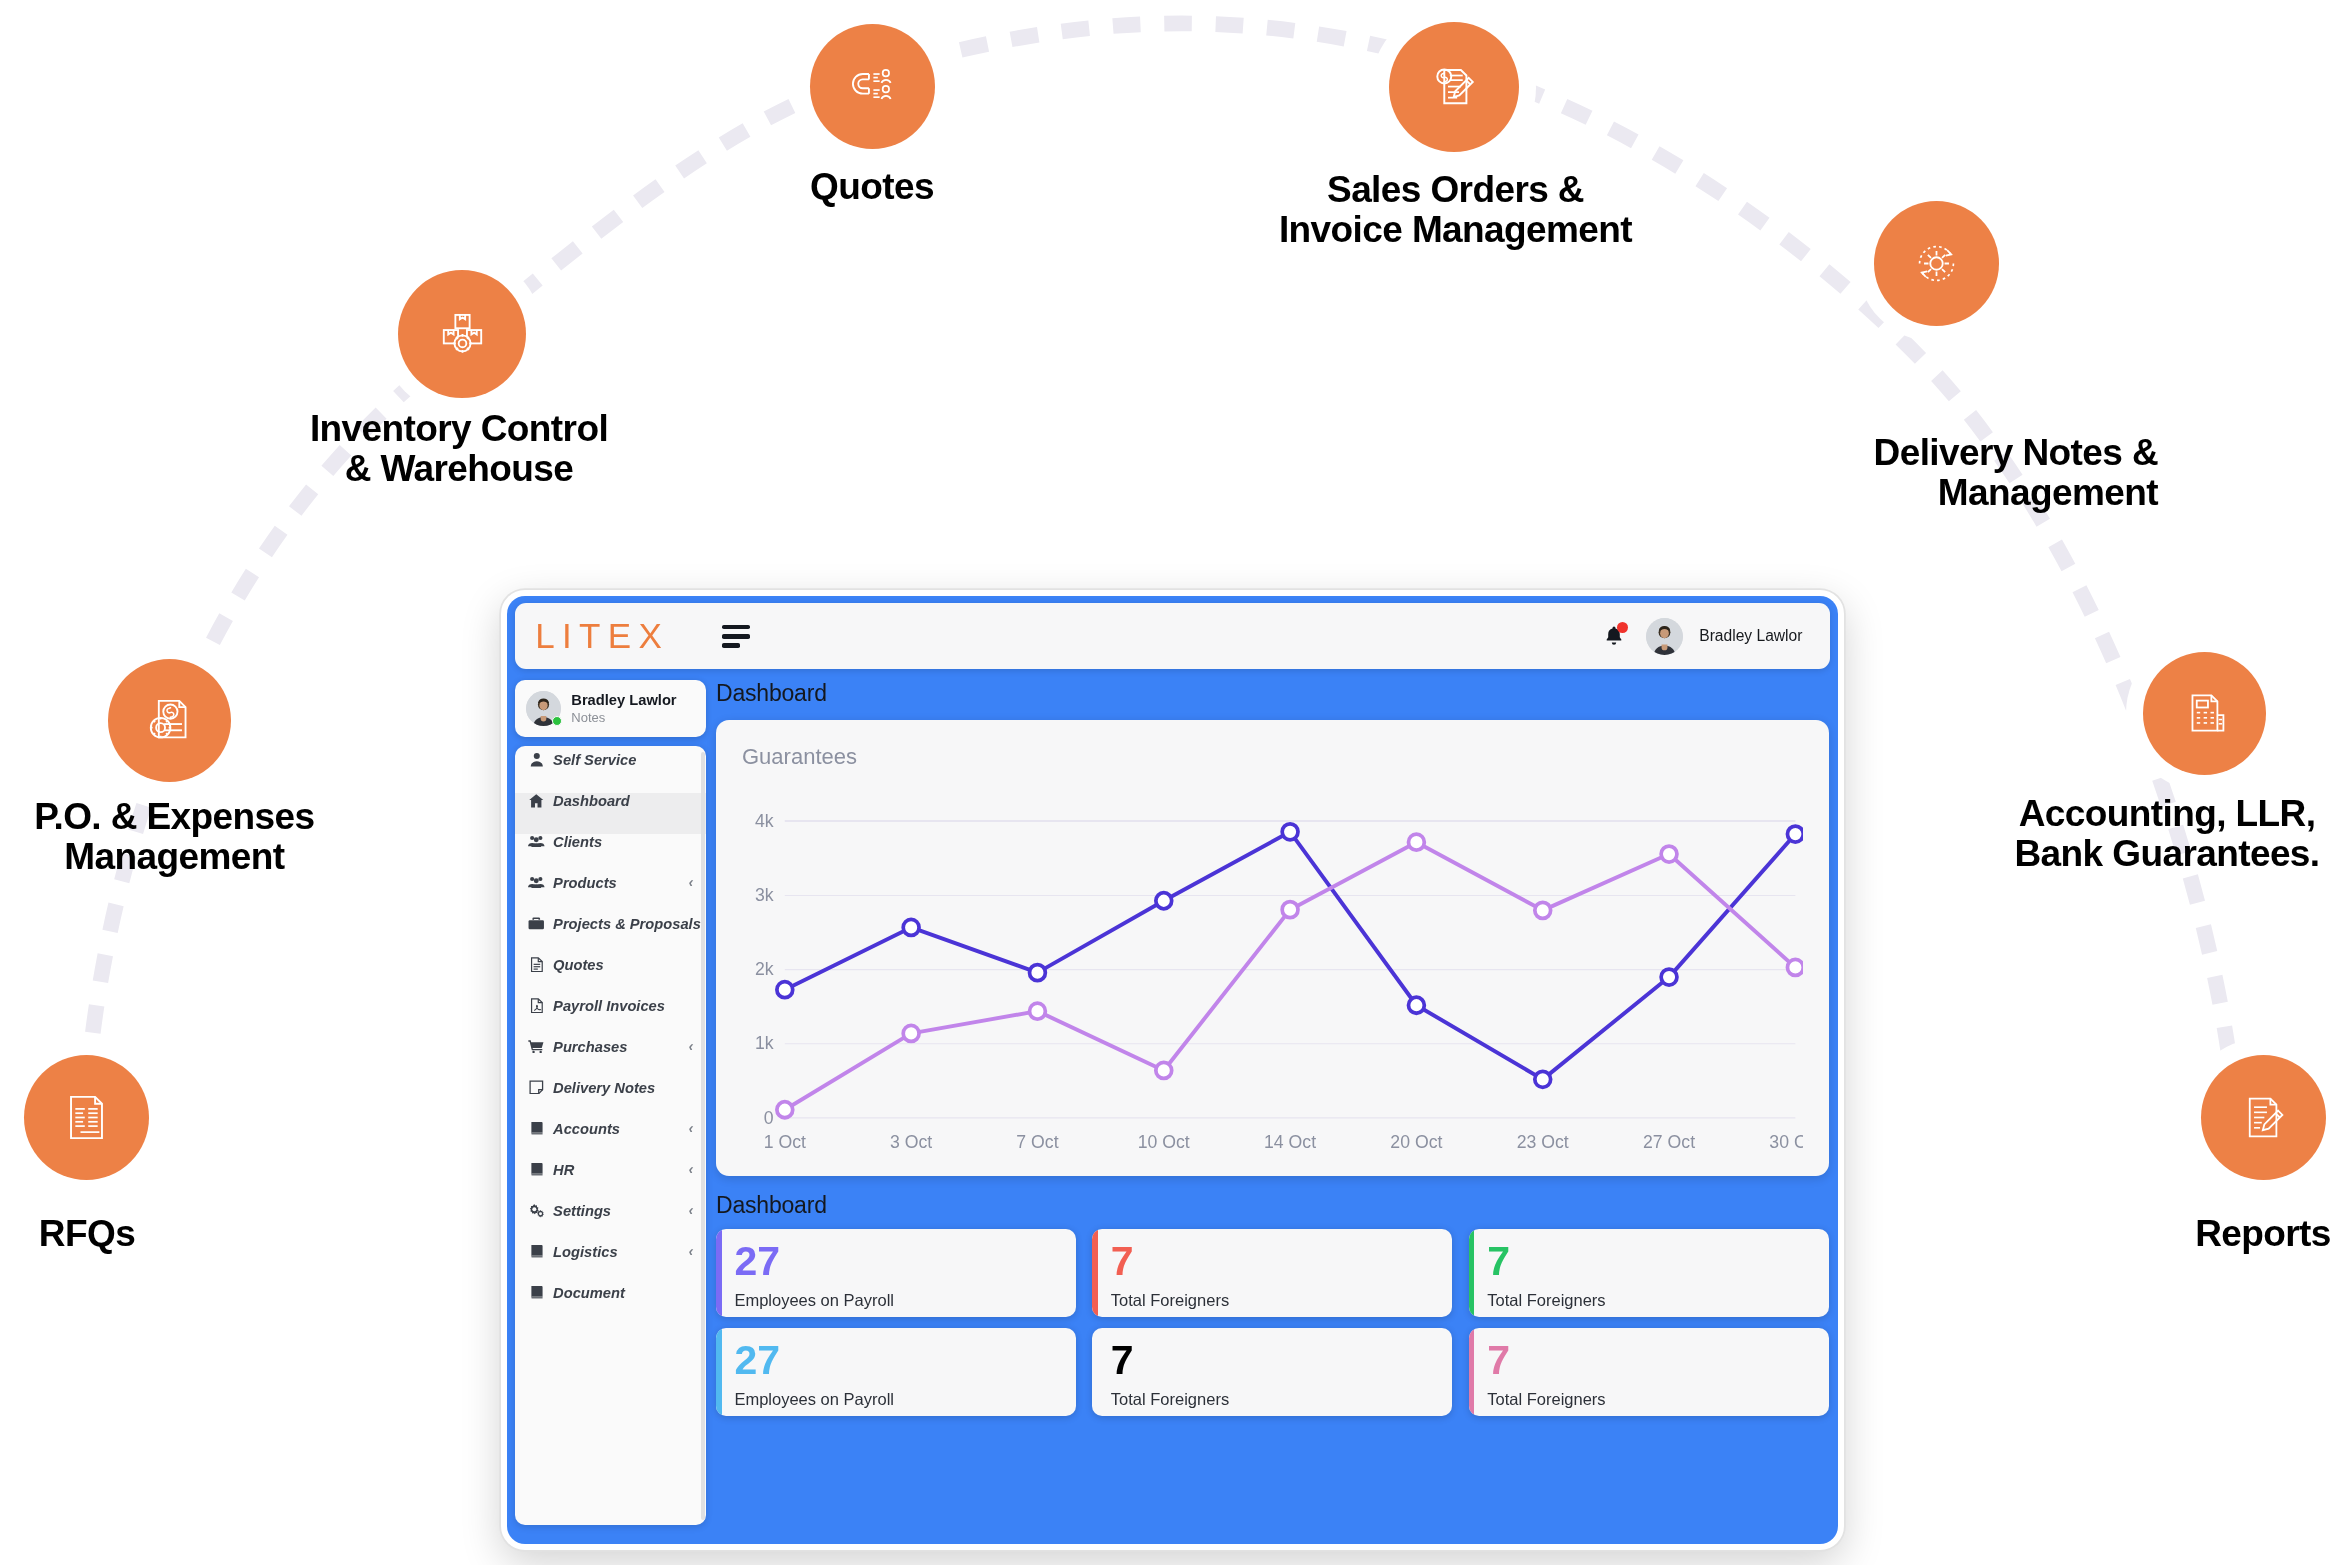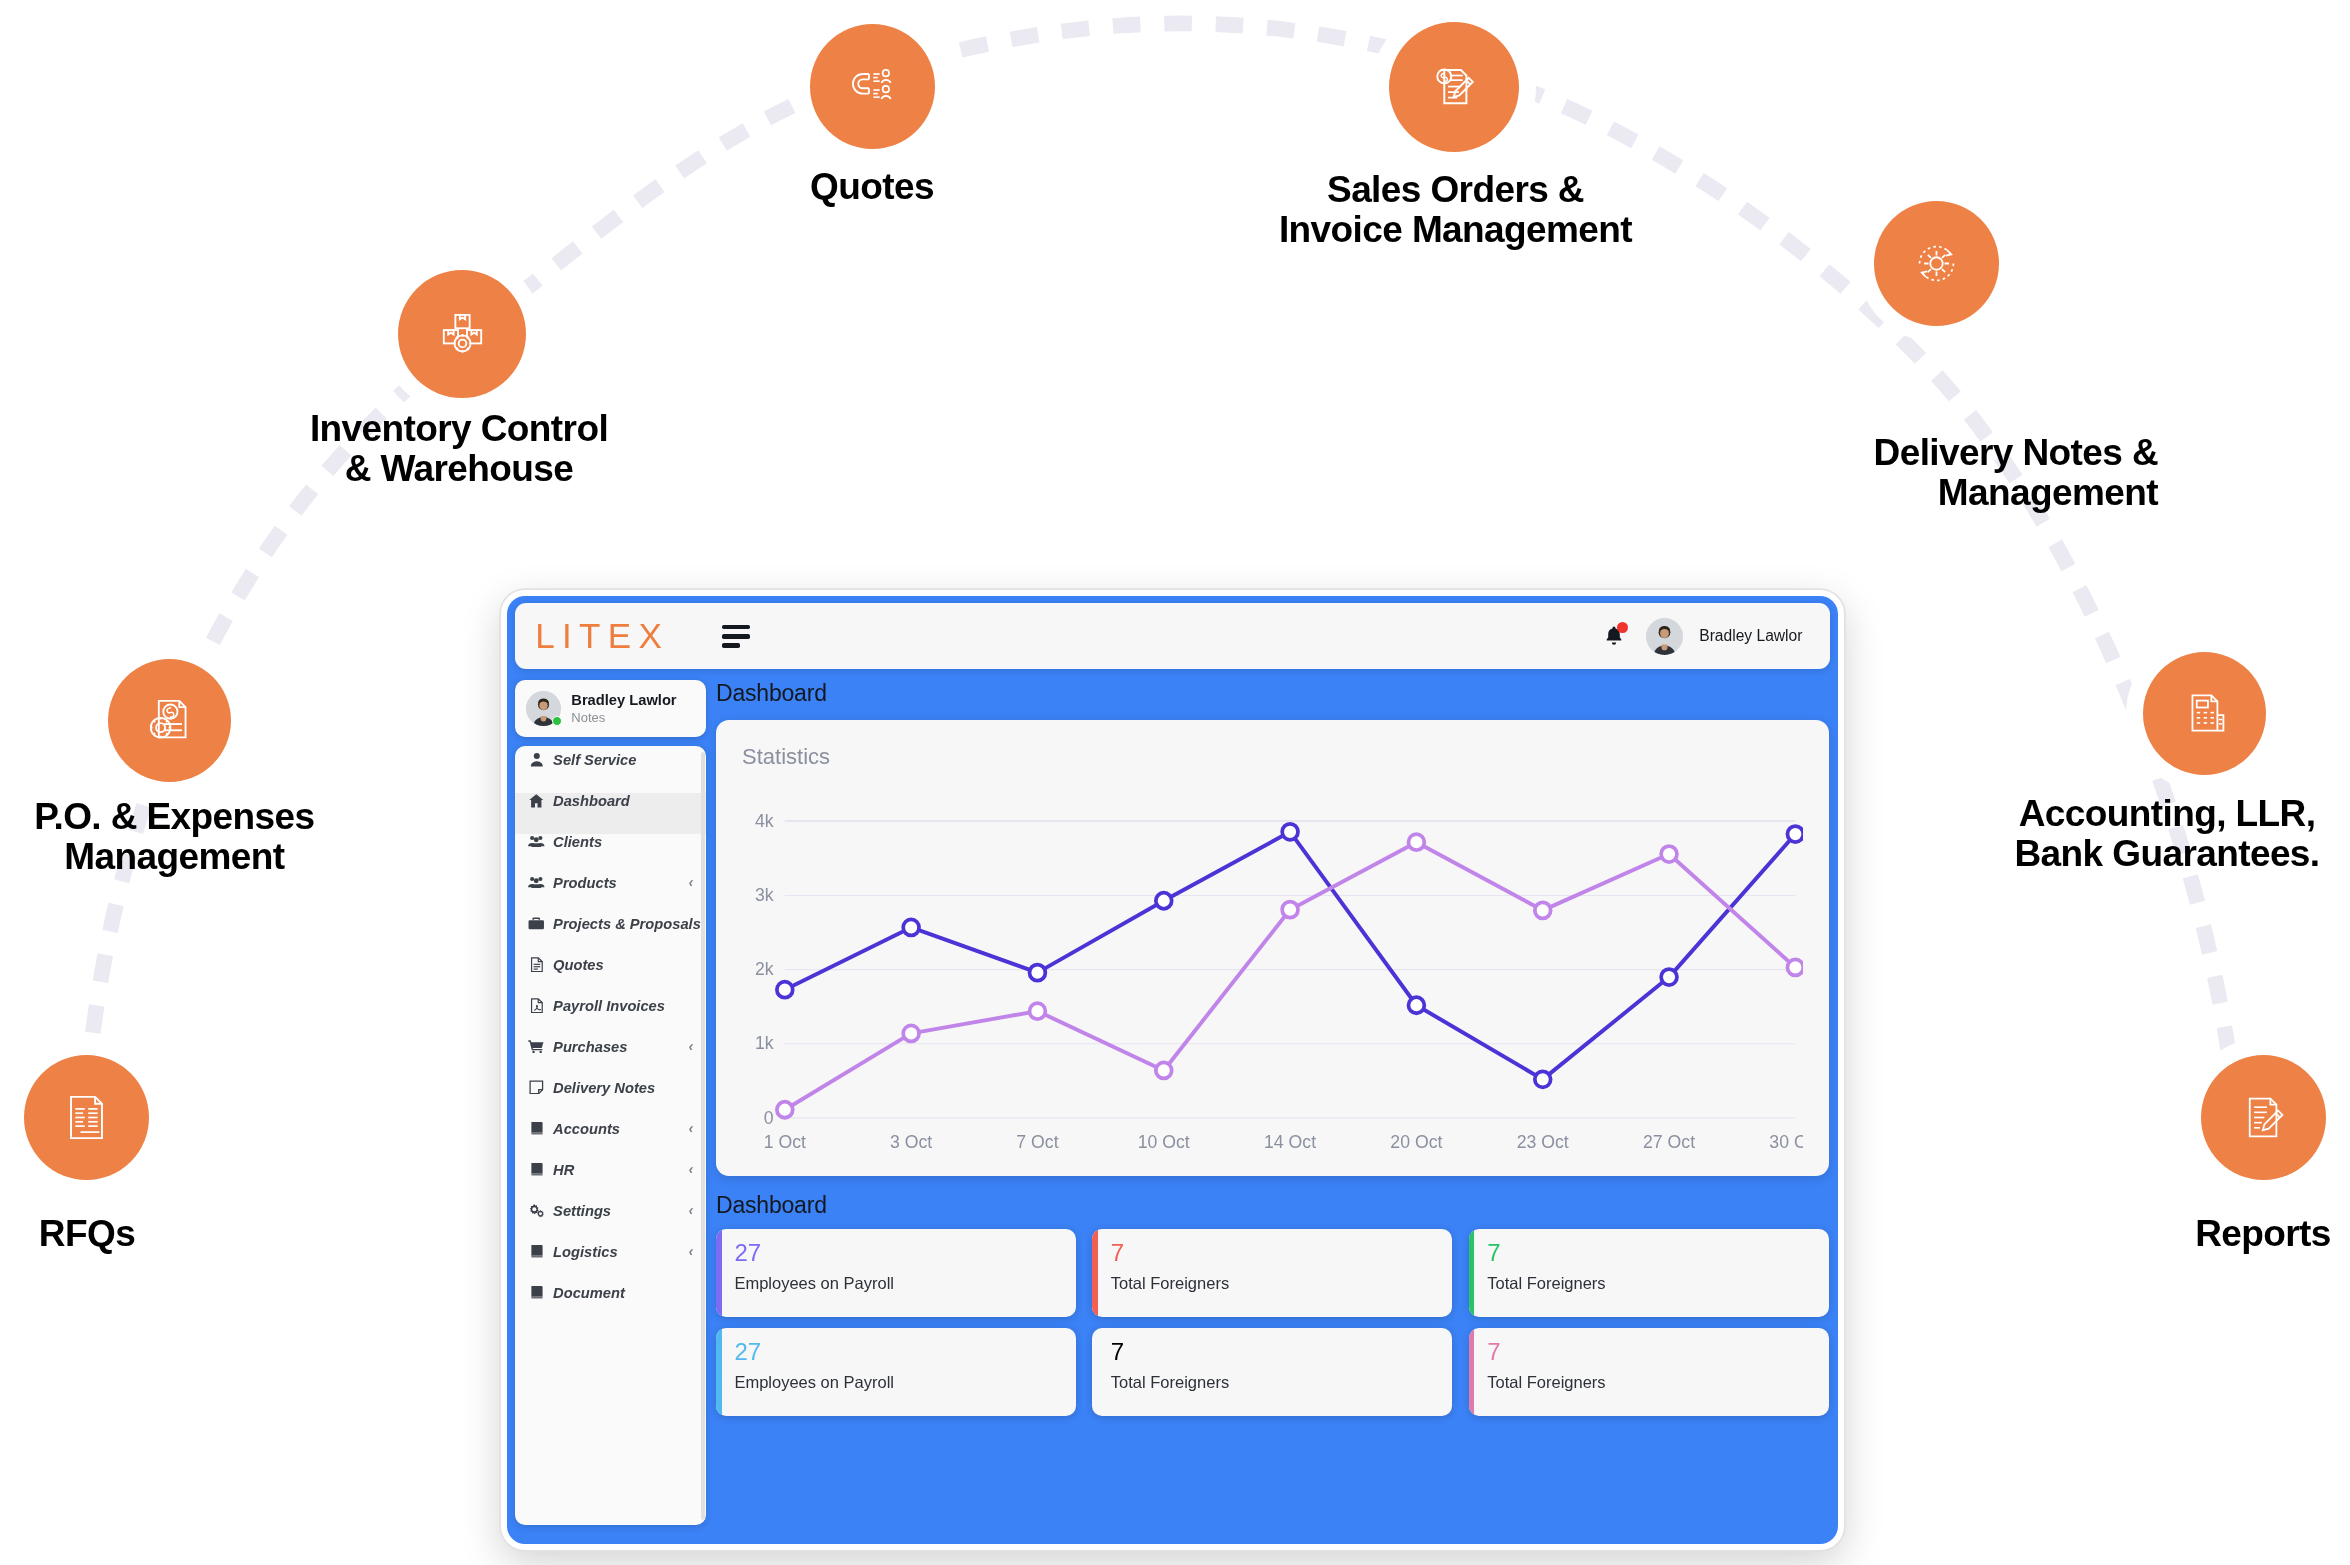--- a/index.html
+++ b/index.html
@@ -144,21 +144,21 @@
   #plot-svg { width: 100%; height: 100%; display: block; }
 
   .cards-title { margin-top: 15.6px; font-size: 23px; color: #14181f; letter-spacing: -0.2px; }
   .cards-grid { margin-top: 10px; display: grid; grid-template-columns: repeat(3, 1fr); grid-template-rows: repeat(2, 88px); gap: 11px 16.5px; }
   .stat-card {
     background: #f7f7f8; border-radius: 10px; position: relative;
     box-shadow: 0 1.8px 7.3px rgba(0,0,0,0.16);
     padding: 12px 0 0 18.4px; overflow: hidden;
   }
   .stat-bar { position: absolute; left: 0; top: 0; bottom: 0; width: 5.5px; border-radius: 10px 0 0 10px; }
-  .stat-value { font-size: 24px; font-weight: 400; line-height: 1; }
+  .stat-value { font-size: 41px; font-weight: 700; line-height: 1; }
   .stat-label { margin-top: 9.2px; font-size: 16.5px; color: #2c3038; }
 </style>
 </head>
 <body>
 
 <div id="stage">
 
   <svg id="arc-svg" viewBox="0 0 2560 1705">
     <path d="M 95,1180 C 120,900 230,600 470,400
              C 640,258 790,130 950,80
@@ -535,21 +535,21 @@
               <span class="mi-label">Document</span>
             </div>
           </div>
       </div>
 
       <div class="main">
         <div class="page-title">Dashboard</div>
 
         <div class="chart-card">
           <div class="chart-head">
-            <div class="chart-head-title">Statistics</div>
+            <div class="chart-head-title">Guarantees</div>
           </div>
           <div class="plot">
             <svg id="plot-svg" viewBox="0 0 1140 370" preserveAspectRatio="none">
                 <line x1="46" y1="324" x2="1132" y2="324" stroke="#e7e5f0" stroke-width="1.2"></line>
                 <text x="34" y="330" text-anchor="end" fill="#8b90a0" font-size="19" font-family="&quot;Liberation Sans&quot;, sans-serif">0</text>
                 <line x1="46" y1="245.5" x2="1132" y2="245.5" stroke="#e7e5f0" stroke-width="1.2"></line>
                 <text x="34" y="251.5" text-anchor="end" fill="#8b90a0" font-size="19" font-family="&quot;Liberation Sans&quot;, sans-serif">1k</text>
                 <line x1="46" y1="167" x2="1132" y2="167" stroke="#e7e5f0" stroke-width="1.2"></line>
                 <text x="34" y="173" text-anchor="end" fill="#8b90a0" font-size="19" font-family="&quot;Liberation Sans&quot;, sans-serif">2k</text>
                 <line x1="46" y1="88.5" x2="1132" y2="88.5" stroke="#e7e5f0" stroke-width="1.2"></line>

